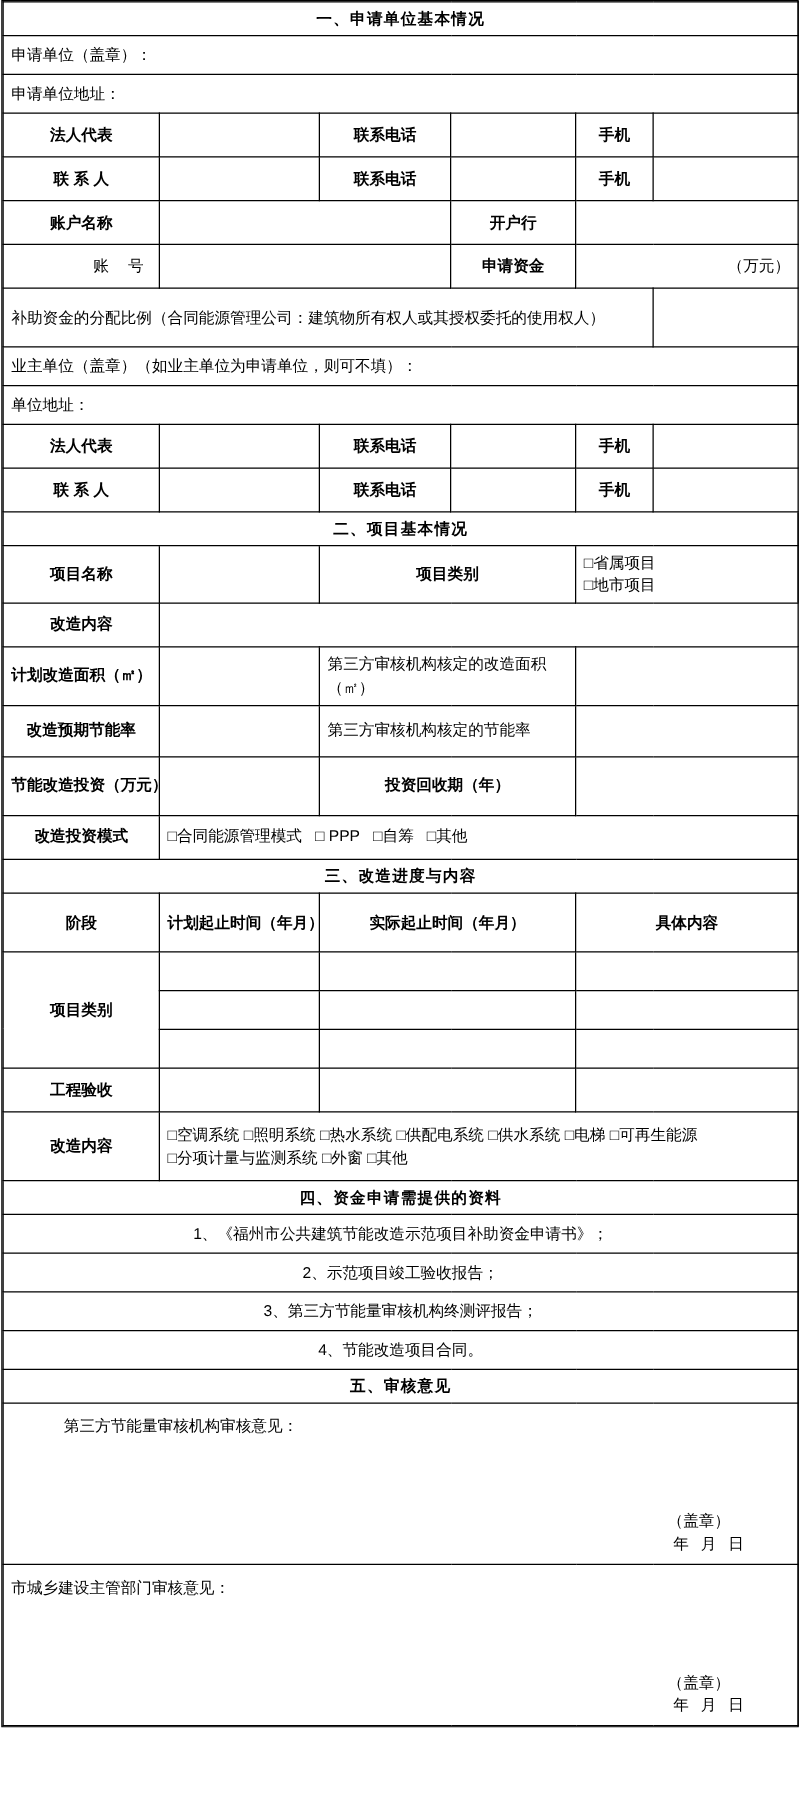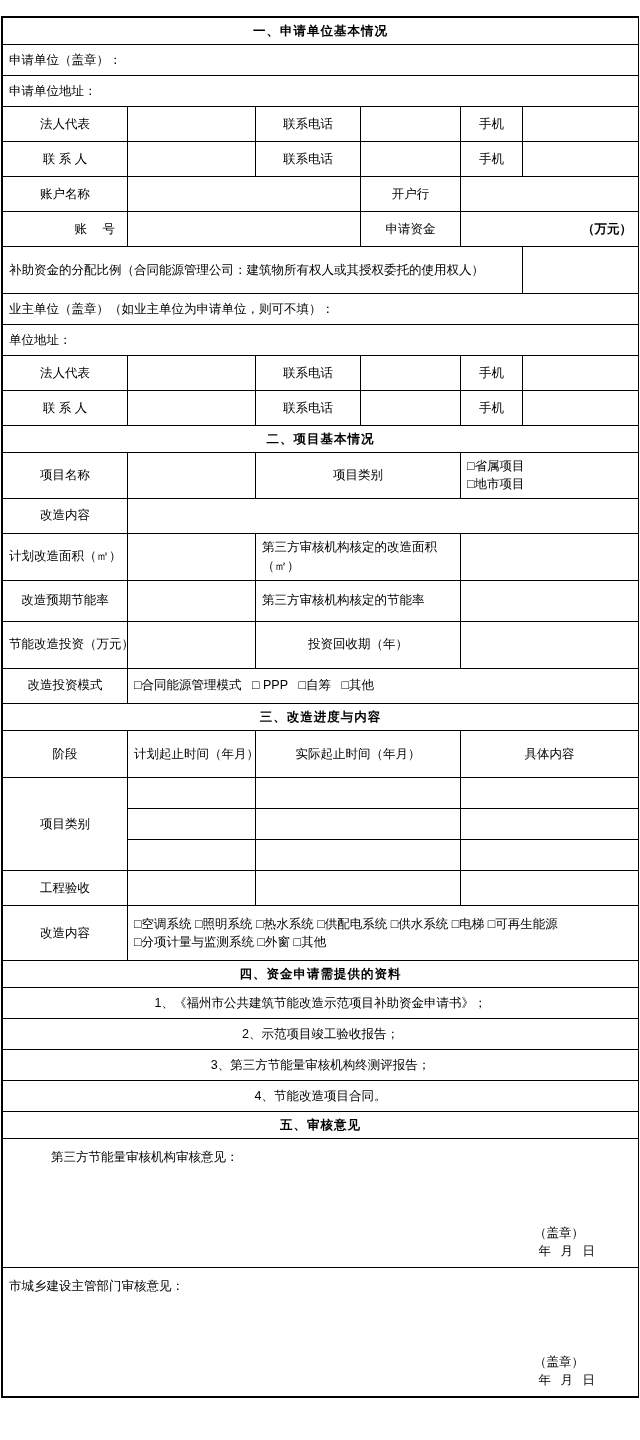--- a/index.html
+++ b/index.html
@@ -8,21 +8,21 @@
     background: #ffffff;
   }
   body {
     width: 640px;
     font-family: "Liberation Sans", "DejaVu Sans", sans-serif;
     color: #000000;
     -webkit-font-smoothing: antialiased;
   }
   .sheet {
     width: 638px;
-    margin: 16px auto;
+    margin: 0 auto;
     border: 1px solid #000;
     box-sizing: border-box;
   }
   table.form {
     width: 100%;
     border-collapse: collapse;
     table-layout: fixed;
   }
   table.form td {
     border: 1px solid #000;
@@ -35,32 +35,32 @@
   .section-title {
     text-align: center;
     font-weight: bold;
     font-size: 13.5px;
     letter-spacing: 1px;
     padding: 6px 0;
   }
   .lbl {
     text-align: center;
     white-space: nowrap;
+    font-weight: bold;
   }
   .lbl-left {
     text-align: left;
   }
   .lbl-sp {
     text-align: right;
     letter-spacing: 6px;
     text-indent: 6px;
   }
   .fill {
     background: #fff;
-    font-weight: bold;
   }
   .h30 { height: 22px; }
   .h34 { height: 26px; }
   .h40 { height: 32px; }
   .h46 { height: 38px; }
   .h56 { height: 46px; }
   .tall-2 { height: 120px; }
   .unit-right {
     text-align: right;
     padding-right: 10px;

